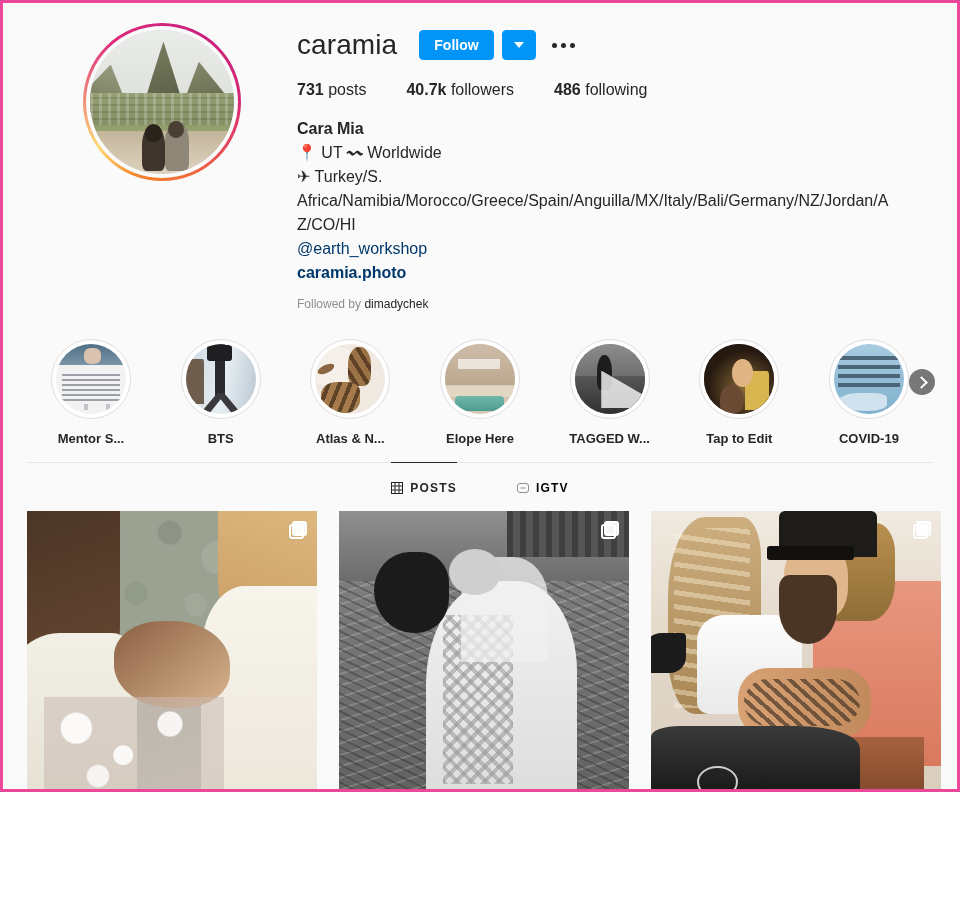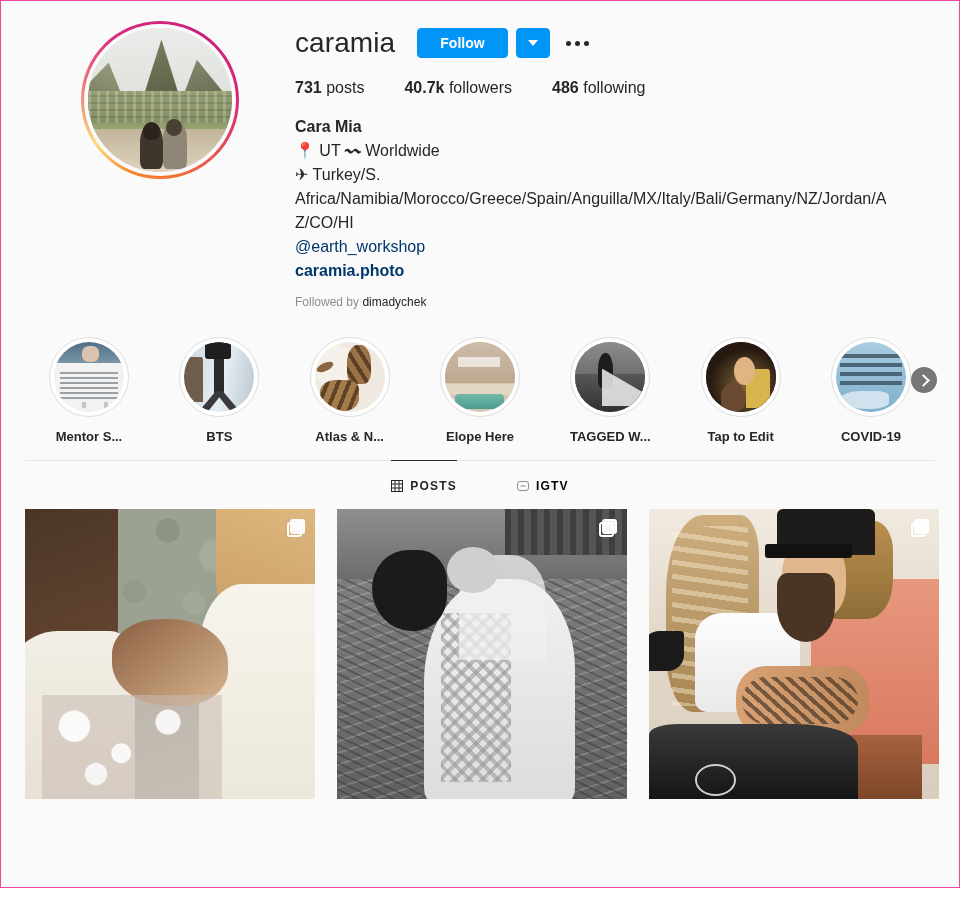--- a/index.html
+++ b/index.html
@@ -8,23 +8,23 @@
     background: #ffffff;
   }
   body {
     width: 960px; height: 908px;
     font-family: "Liberation Sans", sans-serif;
     color: #262626;
     overflow: hidden;
   }
 
   .page {
-    width: 960px; height: 888px;
+    width: 960px; height: 792px;
     background: #fafafa;
-    border: 1px solid #ec4899;
+    border: 3px solid #ec4899;
     position: relative;
     overflow: hidden;
   }
 
   
   .profile-header {
     display: flex;
     padding: 18px 24px 0 24px;
   }
 
@@ -108,21 +108,21 @@
     letter-spacing: .1px;
   }
   .follow-btn {
     margin-left: 22px;
     background: #0095f6;
     color: #ffffff;
     border: 1px solid #0095f6;
     border-radius: 4px;
     font-size: 14px;
     font-weight: bold;
-    padding: 6px 22px;
+    padding: 6px 14px;
     height: 30px;
     line-height: 16px;
     cursor: pointer;
     font-family: "Liberation Sans", sans-serif;
   }
   .dropdown-btn {
     margin-left: 8px;
     background: #0095f6;
     border: 1px solid #0095f6;
     border-radius: 4px;

